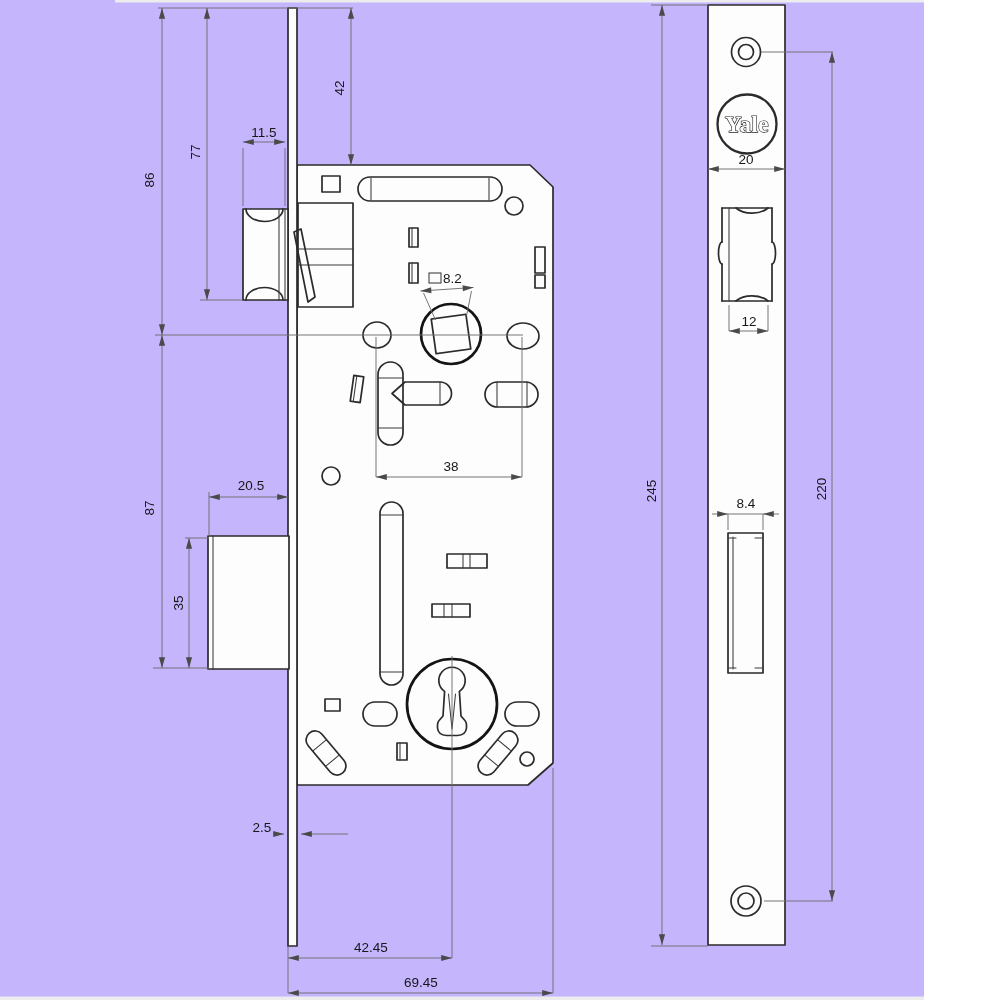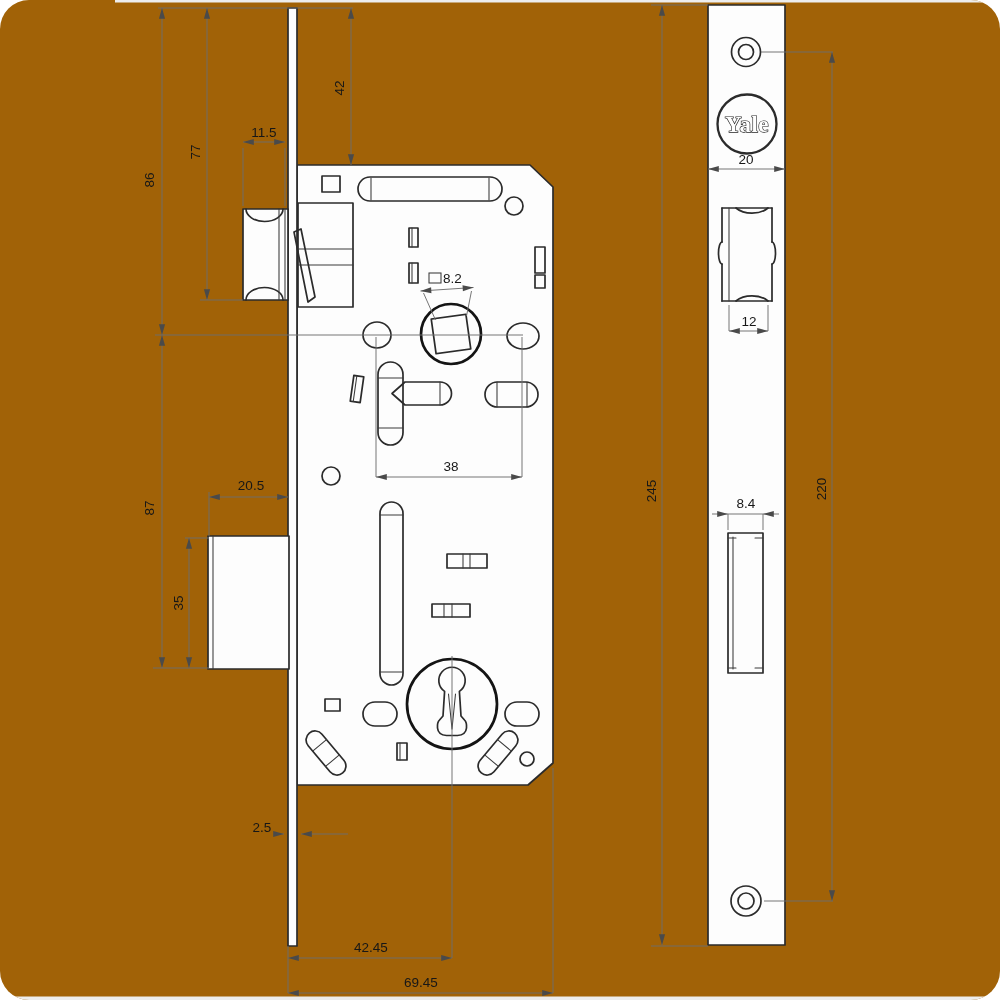--- a/index.html
+++ b/index.html
@@ -1,17 +1,17 @@
 <!DOCTYPE html>
 <html><head>
 <meta charset="utf-8">
 <style>
   html,body{margin:0;padding:0;background:#fff;}
-  #stage{position:relative;width:1000px;height:1000px;background:#a16207;overflow:hidden;
-         font-family:"Liberation Sans",sans-serif;border-radius:29px;}
+  #stage{position:relative;width:924px;height:1000px;background:#c4b5fd;overflow:hidden;
+         font-family:"Liberation Sans",sans-serif;}
   svg{display:block}
   .ln{stroke:#2b2b2b;stroke-width:1.7;fill:none;stroke-linejoin:round;stroke-linecap:round;}
   .lnf{stroke:#2b2b2b;stroke-width:1.7;fill:#fdfdfd;stroke-linejoin:round;}
   .lt{stroke:#3a3a3a;stroke-width:1.05;fill:none;stroke-linecap:round;}
   .hv{stroke:#141414;stroke-width:2.7;fill:none;}
   .dm{stroke:#6f6f6f;stroke-width:0.95;fill:none;}
   .dtx{font-family:"Liberation Sans",sans-serif;font-size:13.5px;fill:#171717;}
   .btx{font-family:"Liberation Serif","DejaVu Serif",serif;font-size:23px;font-weight:bold;
        fill:#ffffff;stroke:#1d1d1d;stroke-width:1.25px;paint-order:stroke;letter-spacing:0.5px;}
   .edge{fill:#ededed;}

